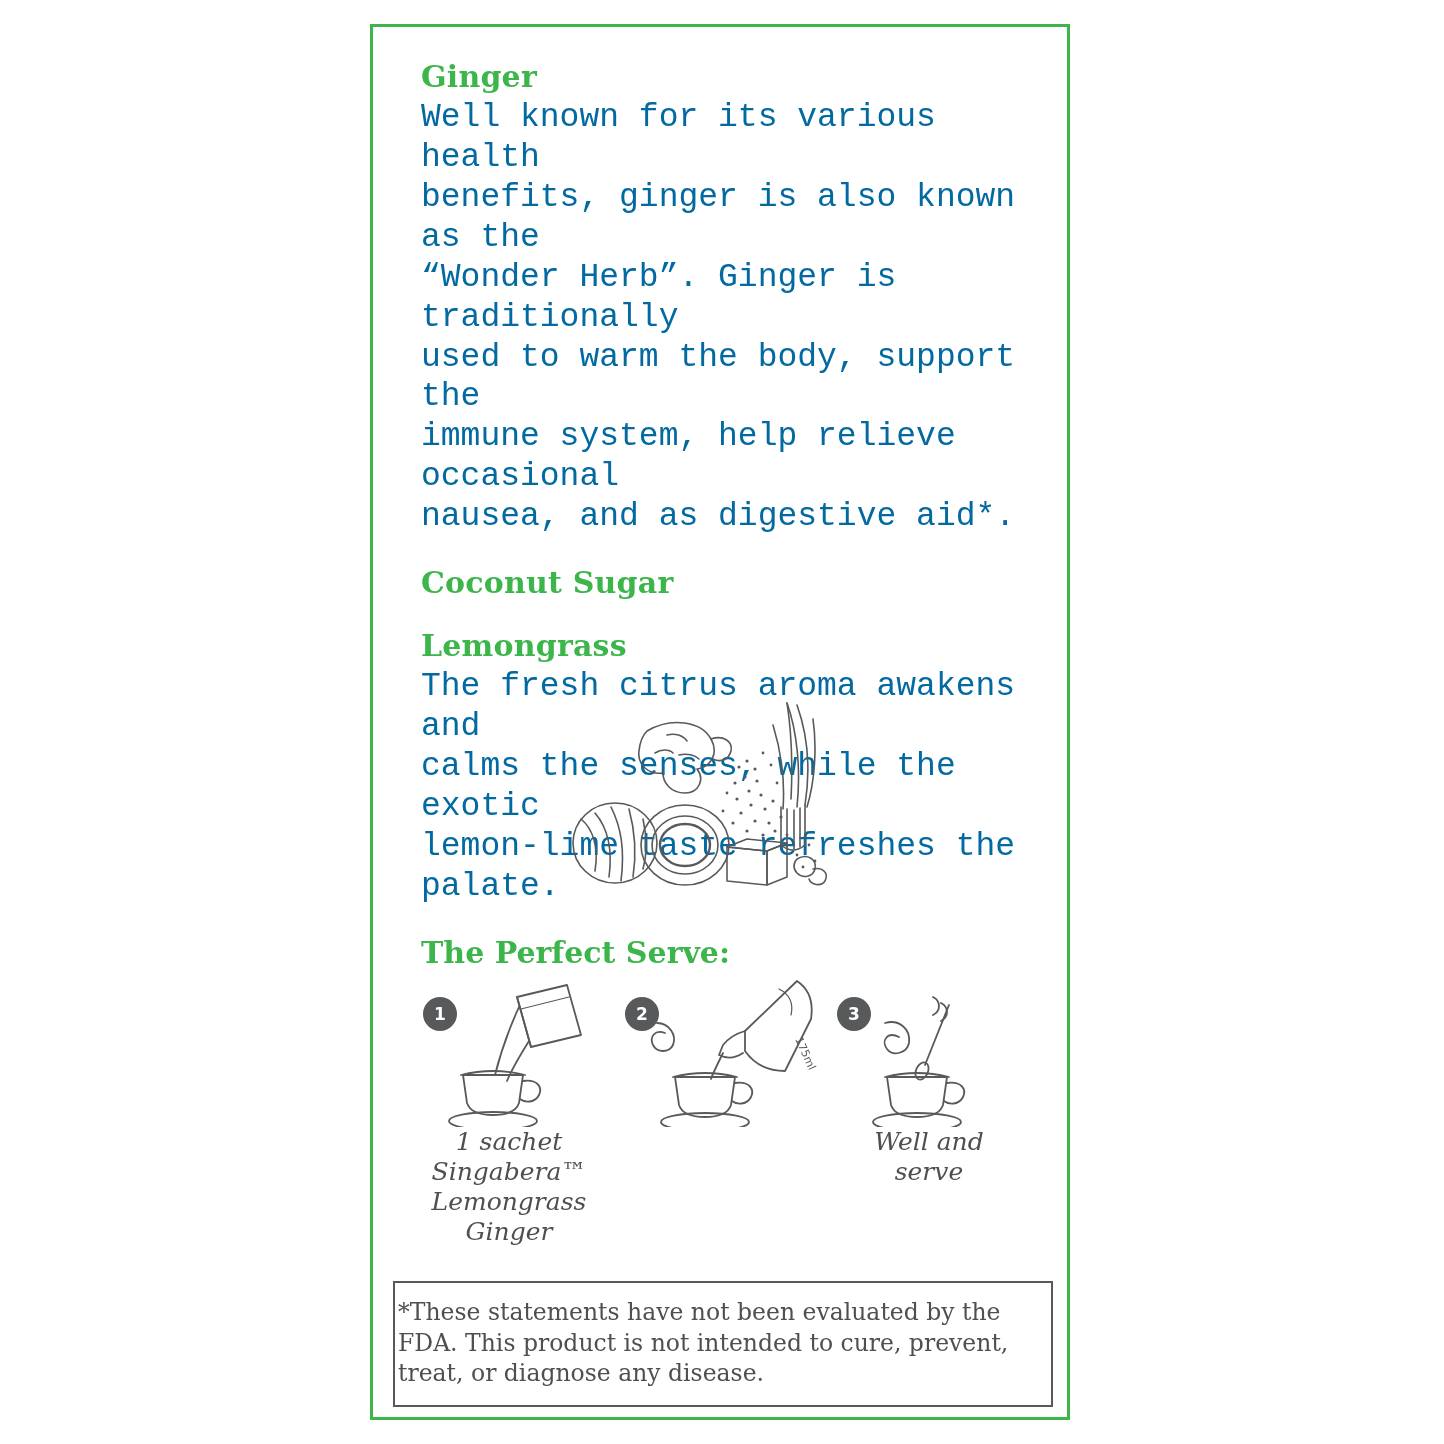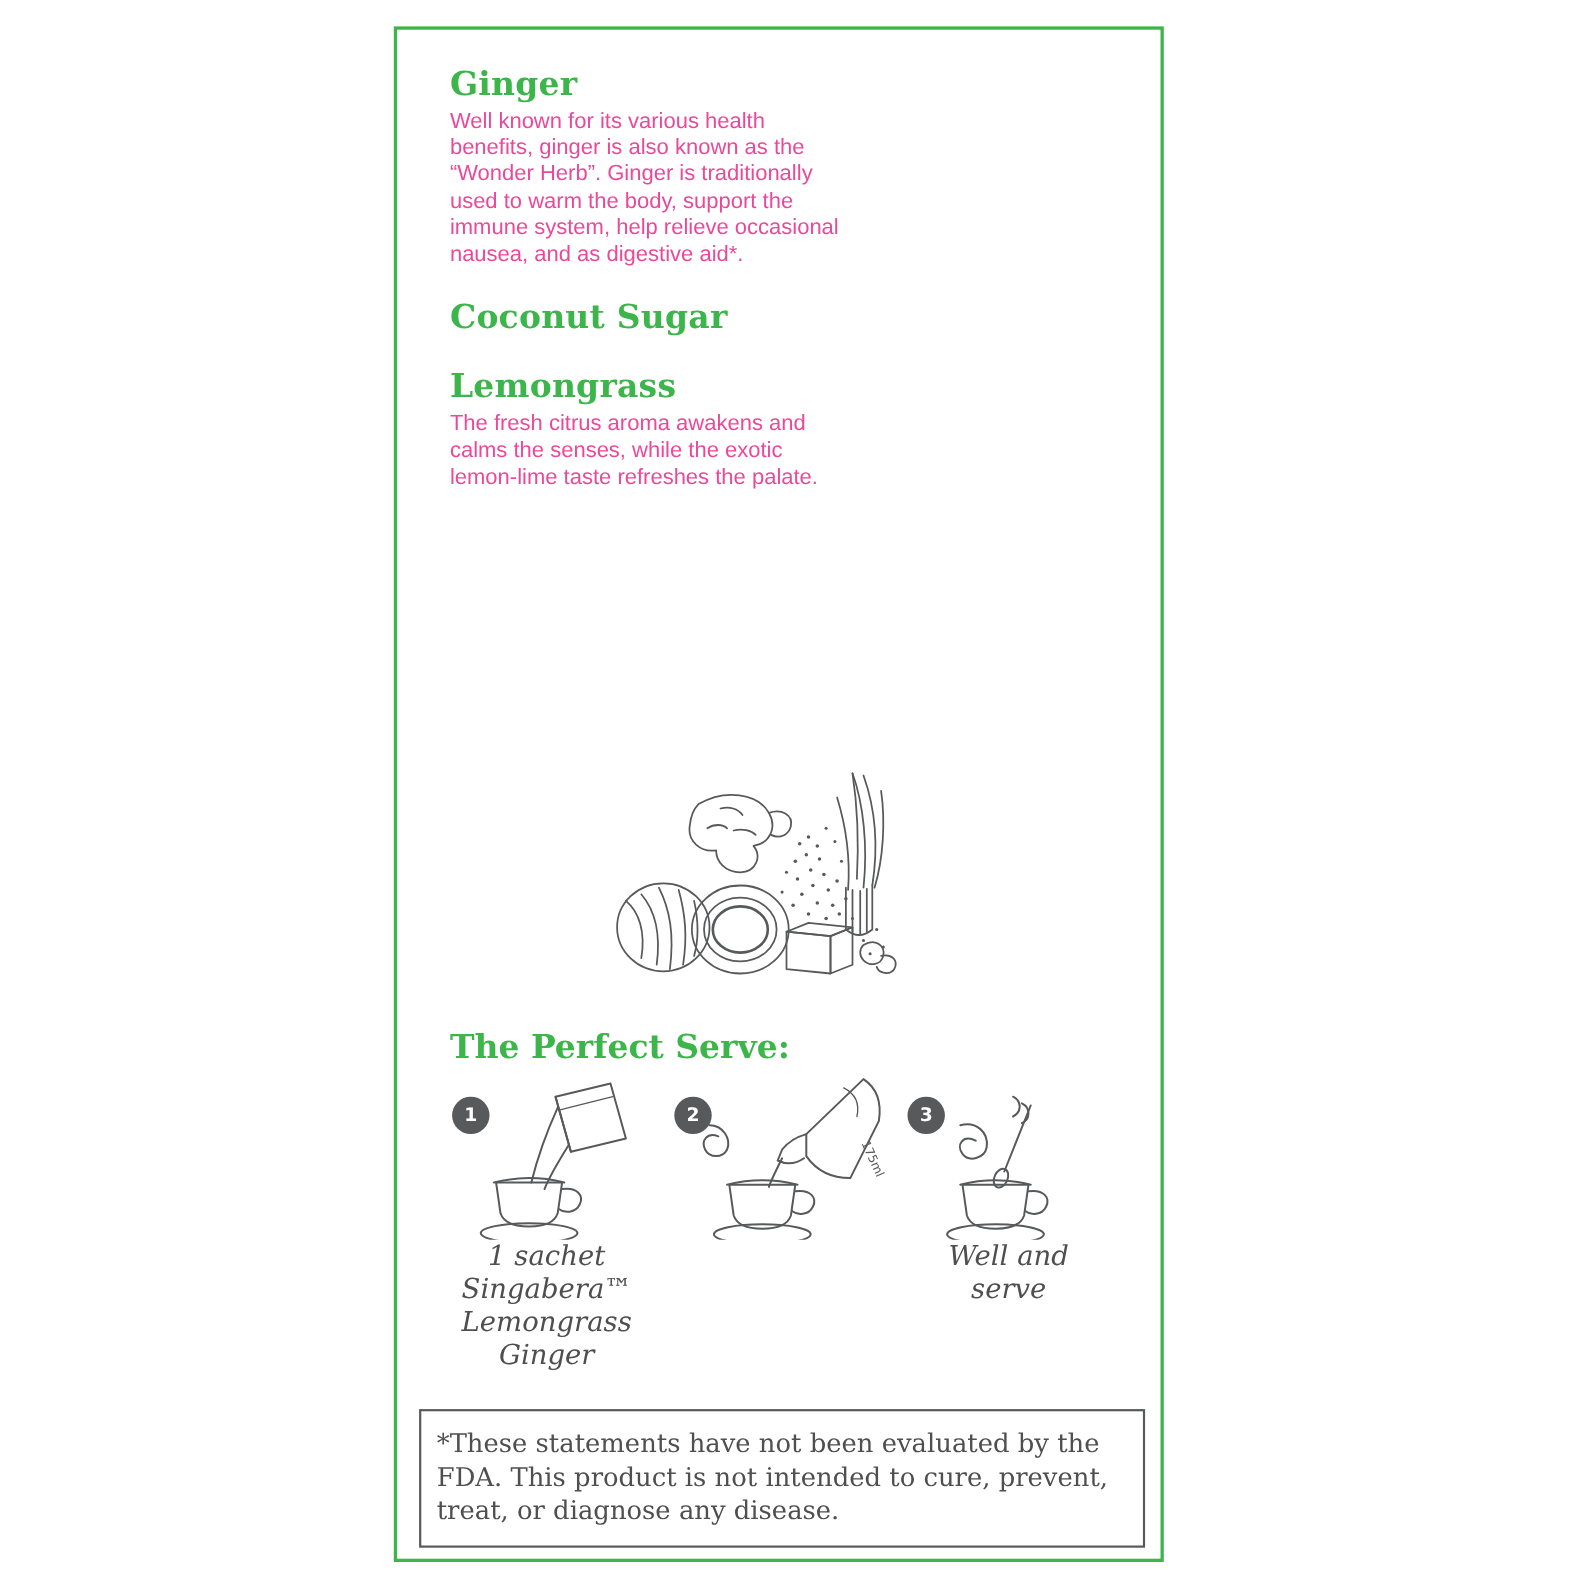--- a/index.html
+++ b/index.html
@@ -11,21 +11,21 @@
     width: 1444px;
     height: 1444px;
     font-family: "DejaVu Serif", serif;
     color: #4a4a4a;
     position: relative;
     overflow: hidden;
   }
 
   .panel {
     position: absolute;
-    left: 358px;
+    left: 370px;
     top: 24px;
     width: 700px;
     height: 1396px;
     border: 3px solid #3cb54a;
     background: #ffffff;
     box-sizing: border-box;
   }
 
   .inner {
     position: absolute;
@@ -41,24 +41,24 @@
   .sec-title {
     font-family: "DejaVu Serif", serif;
     font-weight: bold;
     font-size: 30px;
     color: #3cb54a;
     margin: 0 0 4px 0;
     letter-spacing: 0.2px;
   }
 
   .sec-body {
-    font-family: Liberation Sans, sans-serif;
-    font-size: 20px;
+    font-family: Liberation Mono, monospace;
+    font-size: 33px;
     line-height: 1.21;
-    color: #ec4899;
+    color: #0369a1;
     margin: 0;
     max-width: 600px;
     white-space: pre-line;
   }
 
   
   .illus {
     position: absolute;
     left: 178px;
     top: 668px;
@@ -118,21 +118,21 @@
   }
 
   
   .disclaimer {
     position: absolute;
     left: 20px;
     top: 1254px;
     width: 660px;
     border: 2px solid #58595b;
     box-sizing: border-box;
-    padding: 14px 18px 16px 14px;
+    padding: 14px 18px 16px 3px;
   }
   .disclaimer p {
     margin: 0;
     font-family: "DejaVu Serif", serif;
     font-size: 23.5px;
     line-height: 1.3;
     color: #4f4f4f;
     text-indent: 0;
     white-space: pre-line;
   }

